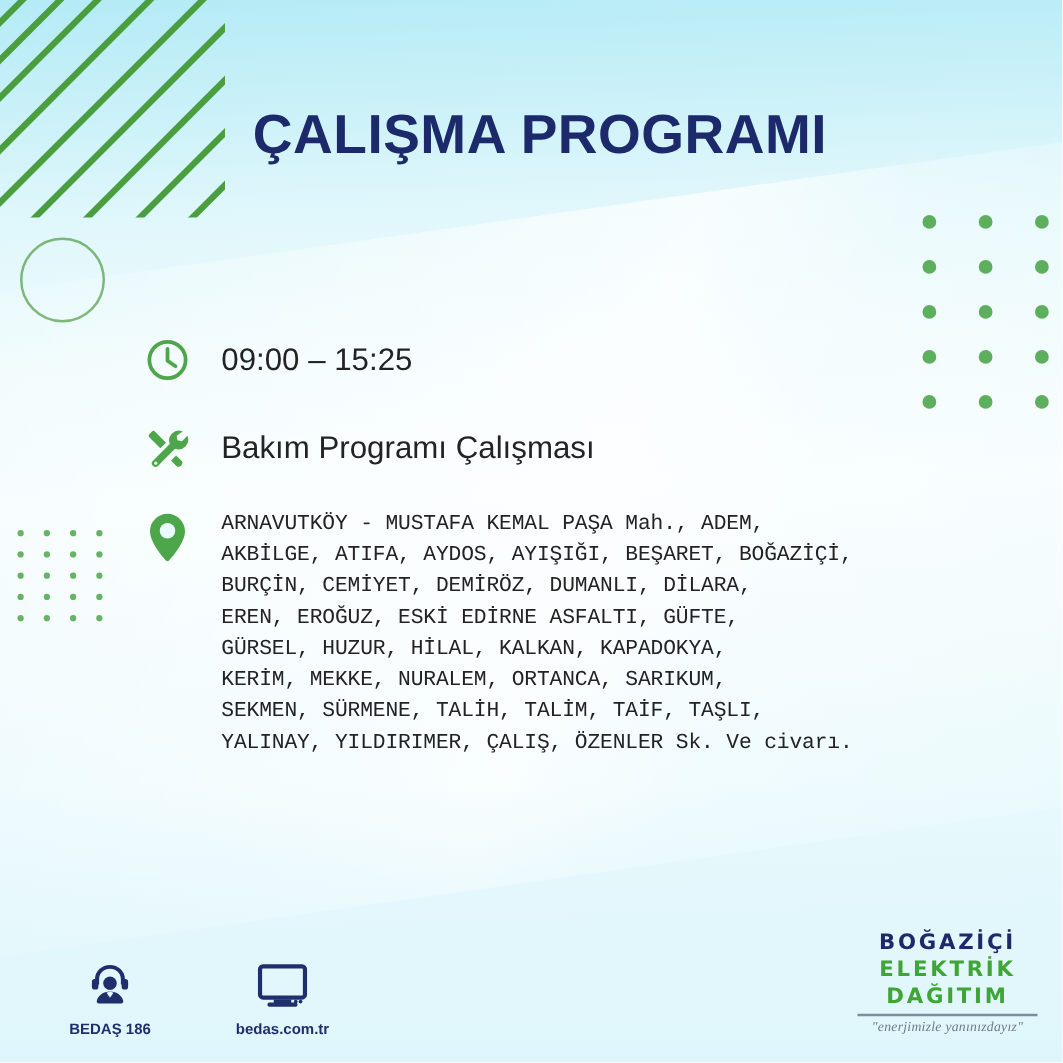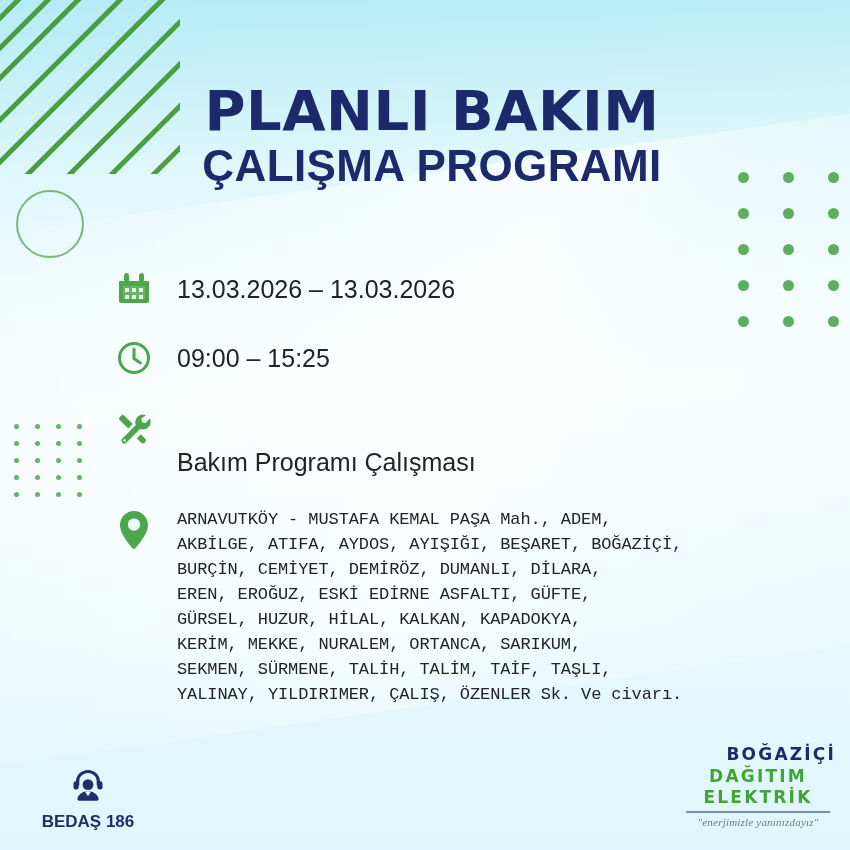--- a/index.html
+++ b/index.html
@@ -161,21 +161,21 @@
     font-family: "Liberation Sans", sans-serif;
     font-size: 25px;
     color: #232323;
     line-height: 1.35;
     padding-top: 6px;
     padding-left: 21px;
     white-space: pre-line;
   }
   .row-date .info-text { padding-top: 7px; }
   .row-time .info-text { padding-top: 6px; }
-  .row-work .info-text { padding-top: 6px; margin-top: 34px; }
+  .row-work .info-text { padding-top: 6px; }
   .row-location { margin-top: 4px; }
   .row-location .info-icon { padding-top: 2px; }
   .row-location .info-text {
     font-size: 17px;
     line-height: 1.47;
     padding-top: 2px;
     letter-spacing: -0.1px;
     font-family: Liberation Mono, monospace;
   }
 
@@ -202,42 +202,42 @@
   }
   .footer-item .fi-icon {
     height: 40px;
     display: flex;
     align-items: flex-end;
     justify-content: center;
     margin-bottom: 7px;
   }
   .footer-item .fi-label {
     font-family: "Liberation Sans", sans-serif;
-    font-size: 17px;
+    font-size: 12px;
     font-weight: 700;
     color: #1f2f6e;
     white-space: nowrap;
   }
 
   
   .logo {
     position: absolute;
     right: 14px;
     bottom: 8px;
     width: 156px;
     text-align: center;
   }
   .logo-line {
     font-family: "DejaVu Sans", sans-serif;
     font-weight: 700;
     font-size: 17px;
     letter-spacing: 2.2px;
     line-height: 1.25;
   }
-  .logo-l1 { color: #1c2a6b; text-align: right; }
+  .logo-l1 { color: #1c2a6b; }
   .logo-l2 { color: #3fa535; }
   .logo-l3 { color: #3fa535; }
   .logo-rule {
     height: 2px;
     background: #7b8fa0;
     margin: 3px 6px 3px 6px;
   }
   .logo-tag {
     font-family: "Liberation Serif", serif;
     font-style: italic;
@@ -308,45 +308,25 @@
       <span></span>
     <span></span>
       <span></span>
       <span></span>
     <span></span>
       <span></span>
       <span></span>
   </div>
 
   <div class="titles">
-    <h1 class="title-main">PLANLI BAKIM</h1>
     <h2 class="title-sub">ÇALIŞMA PROGRAMI</h2>
   </div>
 
   <div class="info">
 
-    <div class="info-row row-date">
-      <span class="info-icon">
-        <svg width="36" height="36" viewBox="0 0 36 36" aria-hidden="true">
-          <rect x="8" y="3" width="5" height="9" rx="2.5" fill="#4ea64b"></rect>
-          <rect x="23" y="3" width="5" height="9" rx="2.5" fill="#4ea64b"></rect>
-          <path d="M4 11h28a1 1 0 0 1 1 1v19a2 2 0 0 1-2 2H5a2 2 0 0 1-2-2V12a1 1 0 0 1 1-1z" fill="#4ea64b"></path>
-          <rect x="7" y="16" width="22" height="13" fill="#ffffff" opacity="0.15"></rect>
-          <g fill="#eafbe8">
-            <rect x="9" y="18" width="4" height="4" rx="0.6"></rect>
-            <rect x="16" y="18" width="4" height="4" rx="0.6"></rect>
-            <rect x="23" y="18" width="4" height="4" rx="0.6"></rect>
-            <rect x="9" y="25" width="4" height="4" rx="0.6"></rect>
-            <rect x="16" y="25" width="4" height="4" rx="0.6"></rect>
-            <rect x="23" y="25" width="4" height="4" rx="0.6"></rect>
-          </g>
-        </svg>
-      </span>
-      <span class="info-text">13.03.2026 – 13.03.2026</span>
-    </div>
 
     <div class="info-row row-time">
       <span class="info-icon">
         <svg width="36" height="36" viewBox="0 0 36 36" aria-hidden="true">
           <circle cx="18" cy="18" r="14.5" fill="none" stroke="#4ea64b" stroke-width="3"></circle>
           <path d="M18 9v9.6l6.4 4.4" fill="none" stroke="#4ea64b" stroke-width="3" stroke-linecap="round" stroke-linejoin="round"></path>
         </svg>
       </span>
       <span class="info-text">09:00 – 15:25</span>
     </div>
@@ -395,27 +375,39 @@
             <rect x="4.5" y="14.2" width="5.2" height="8.4" rx="2.3" fill="#1f2f6e"></rect>
             <rect x="28.3" y="14.2" width="5.2" height="8.4" rx="2.3" fill="#1f2f6e"></rect>
             <circle cx="19" cy="17.6" r="5.4" fill="#1f2f6e"></circle>
             <path d="M19 24.2c-5.4 0-9.8 3.3-10.6 7.6-.2 1 .6 1.9 1.6 1.9h18c1 0 1.8-.9 1.6-1.9-.8-4.3-5.2-7.6-10.6-7.6z" fill="#1f2f6e"></path>
             <path d="M16.2 25.1 19 29.2l2.8-4.1-2.8-1z" fill="#e6f7fb"></path>
           </svg>
         </span>
         <span class="fi-label">BEDAŞ 186</span>
       </div>
 
+      <div class="footer-item">
+        <span class="fi-icon">
+          <svg width="40" height="36" viewBox="0 0 40 36" aria-hidden="true">
+            <rect x="2" y="2" width="36" height="25" rx="2.4" fill="none" stroke="#1f2f6e" stroke-width="3.4"></rect>
+            <rect x="13" y="28.6" width="14" height="3" fill="#1f2f6e"></rect>
+            <rect x="8" y="31" width="24" height="3.4" rx="1.4" fill="#1f2f6e"></rect>
+            <circle cx="30.6" cy="30.2" r="1.5" fill="#1f2f6e"></circle>
+            <circle cx="34.4" cy="30.2" r="1.5" fill="#1f2f6e"></circle>
+          </svg>
+        </span>
+        <span class="fi-label">bedas.com.tr</span>
+      </div>
 
 
     </div>
 
     <div class="logo">
       <div class="logo-line logo-l1">BOĞAZİÇİ</div>
+      <div class="logo-line logo-l2">ELEKTRİK</div>
       <div class="logo-line logo-l3">DAĞITIM</div>
-      <div class="logo-line logo-l2">ELEKTRİK</div>
       <div class="logo-rule"></div>
       <div class="logo-tag">"enerjimizle yanınızdayız"</div>
     </div>
 
   </div>
 
 </div>
 
 </body></html>

